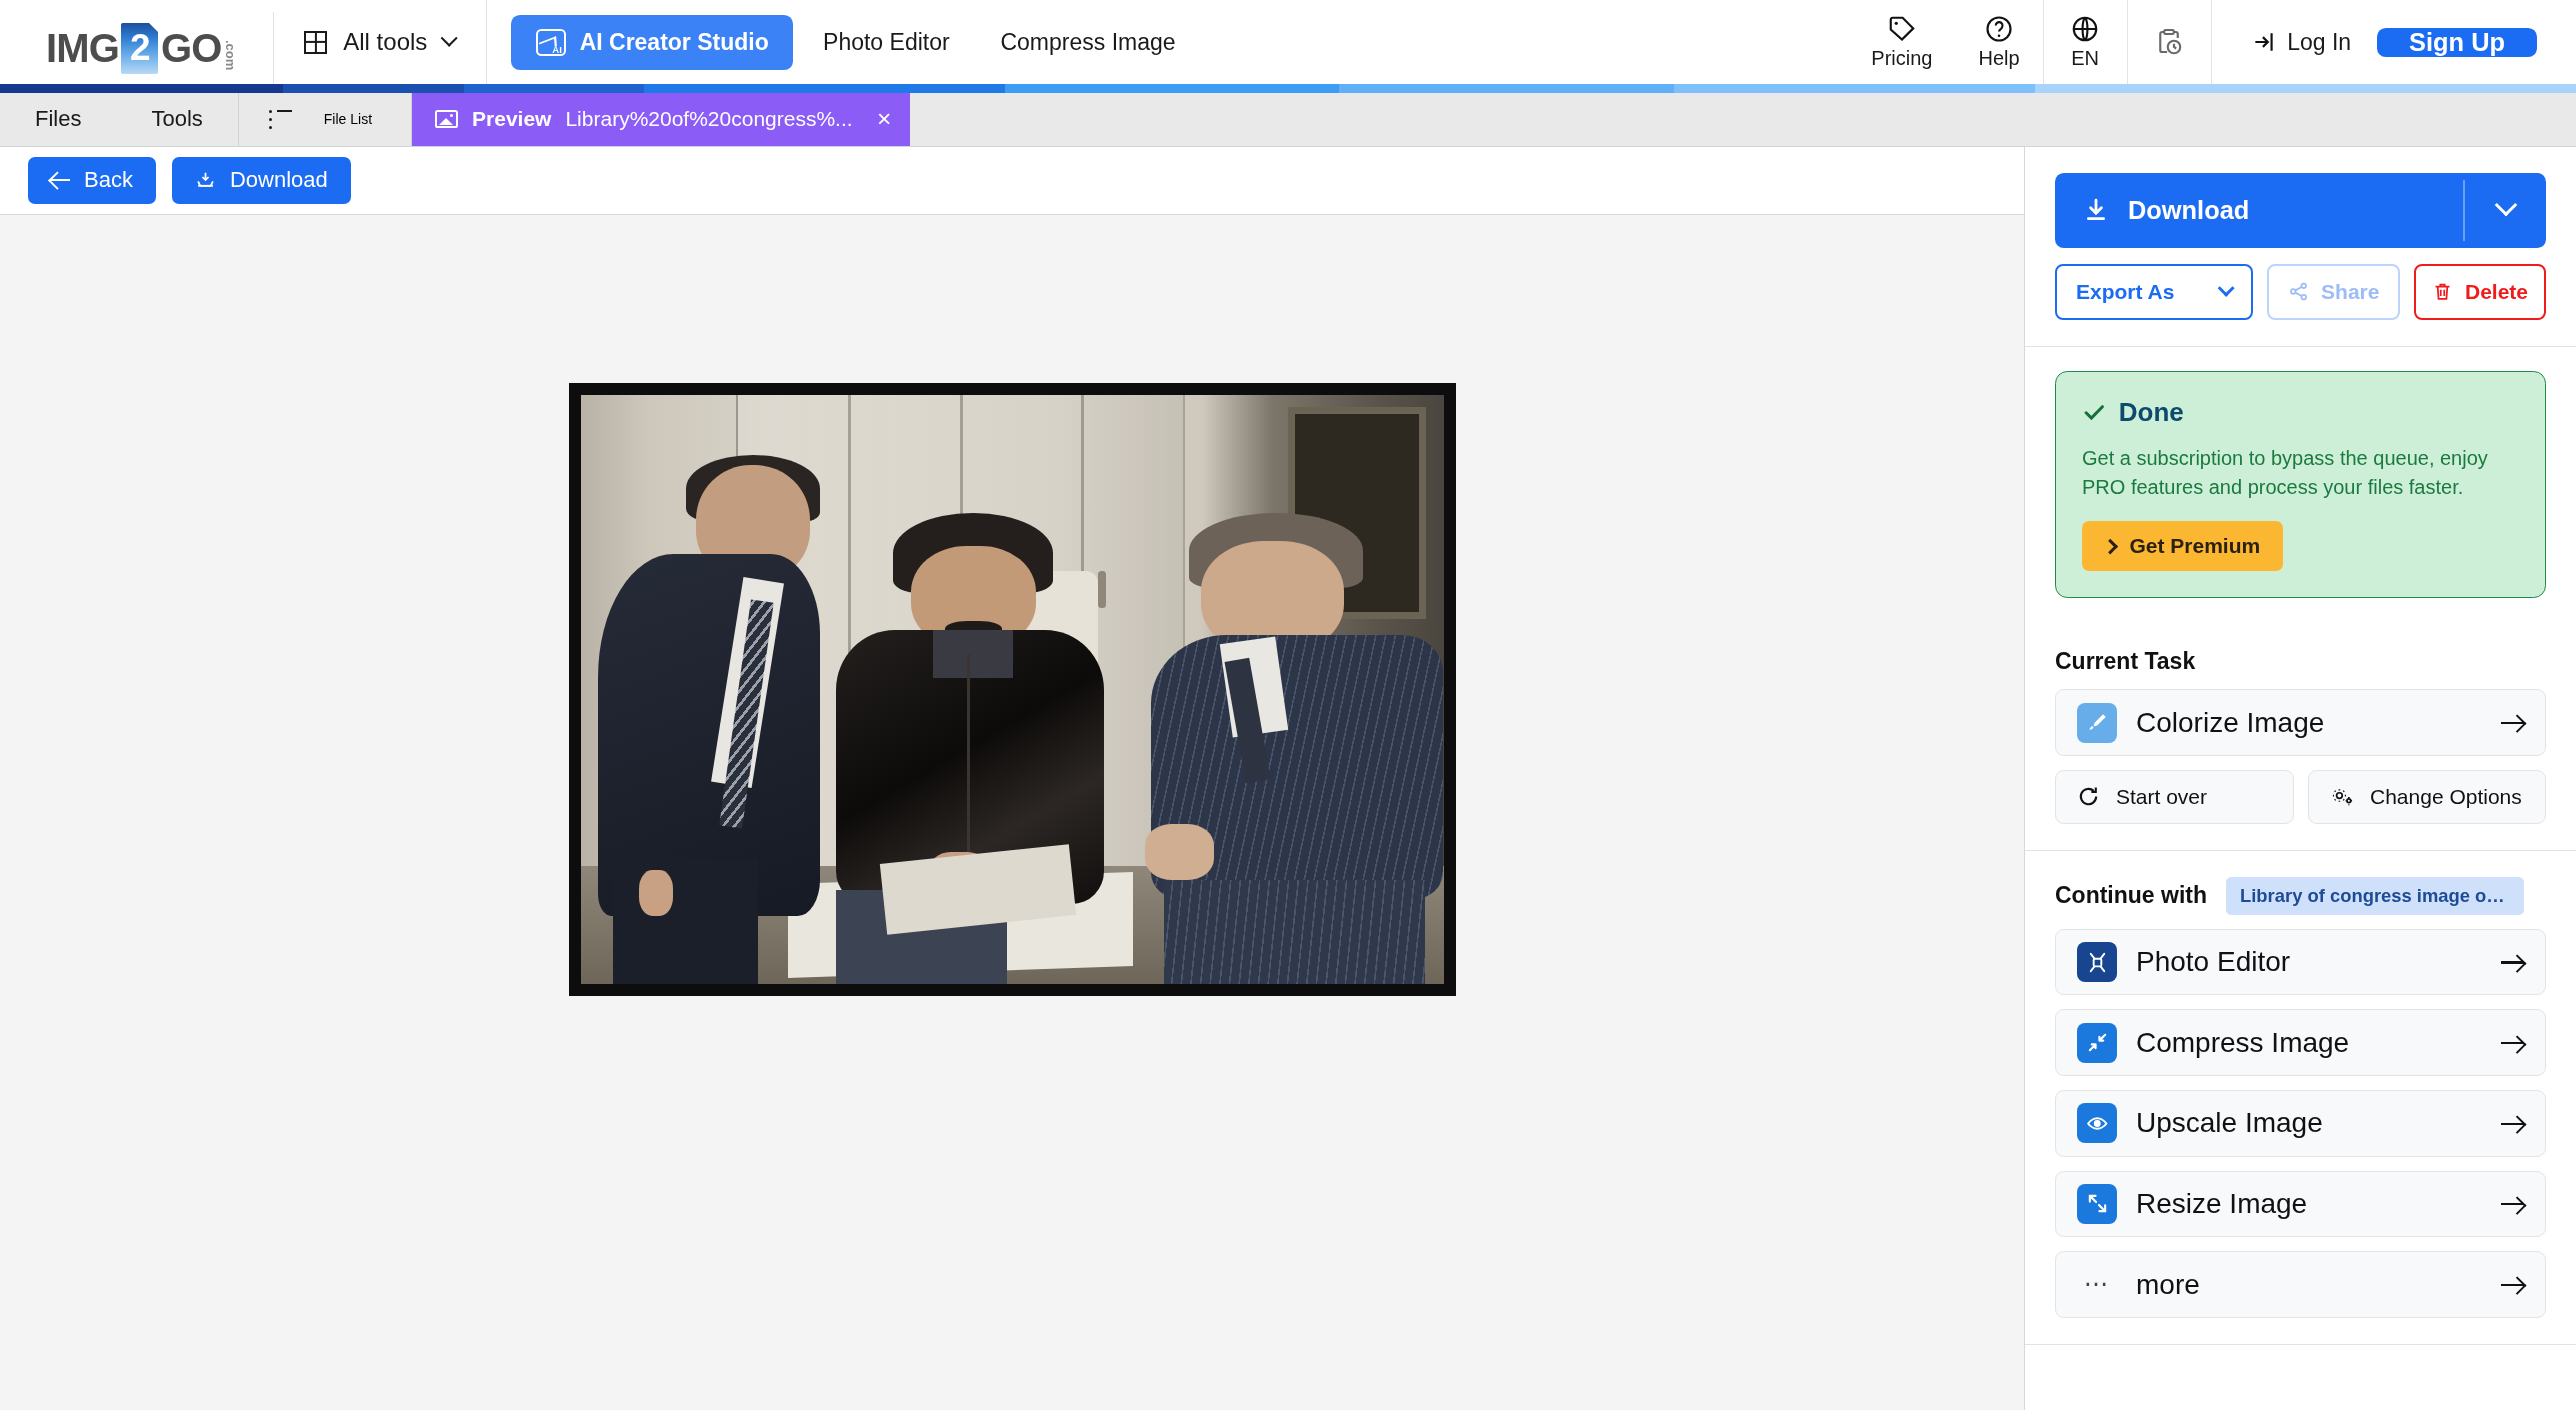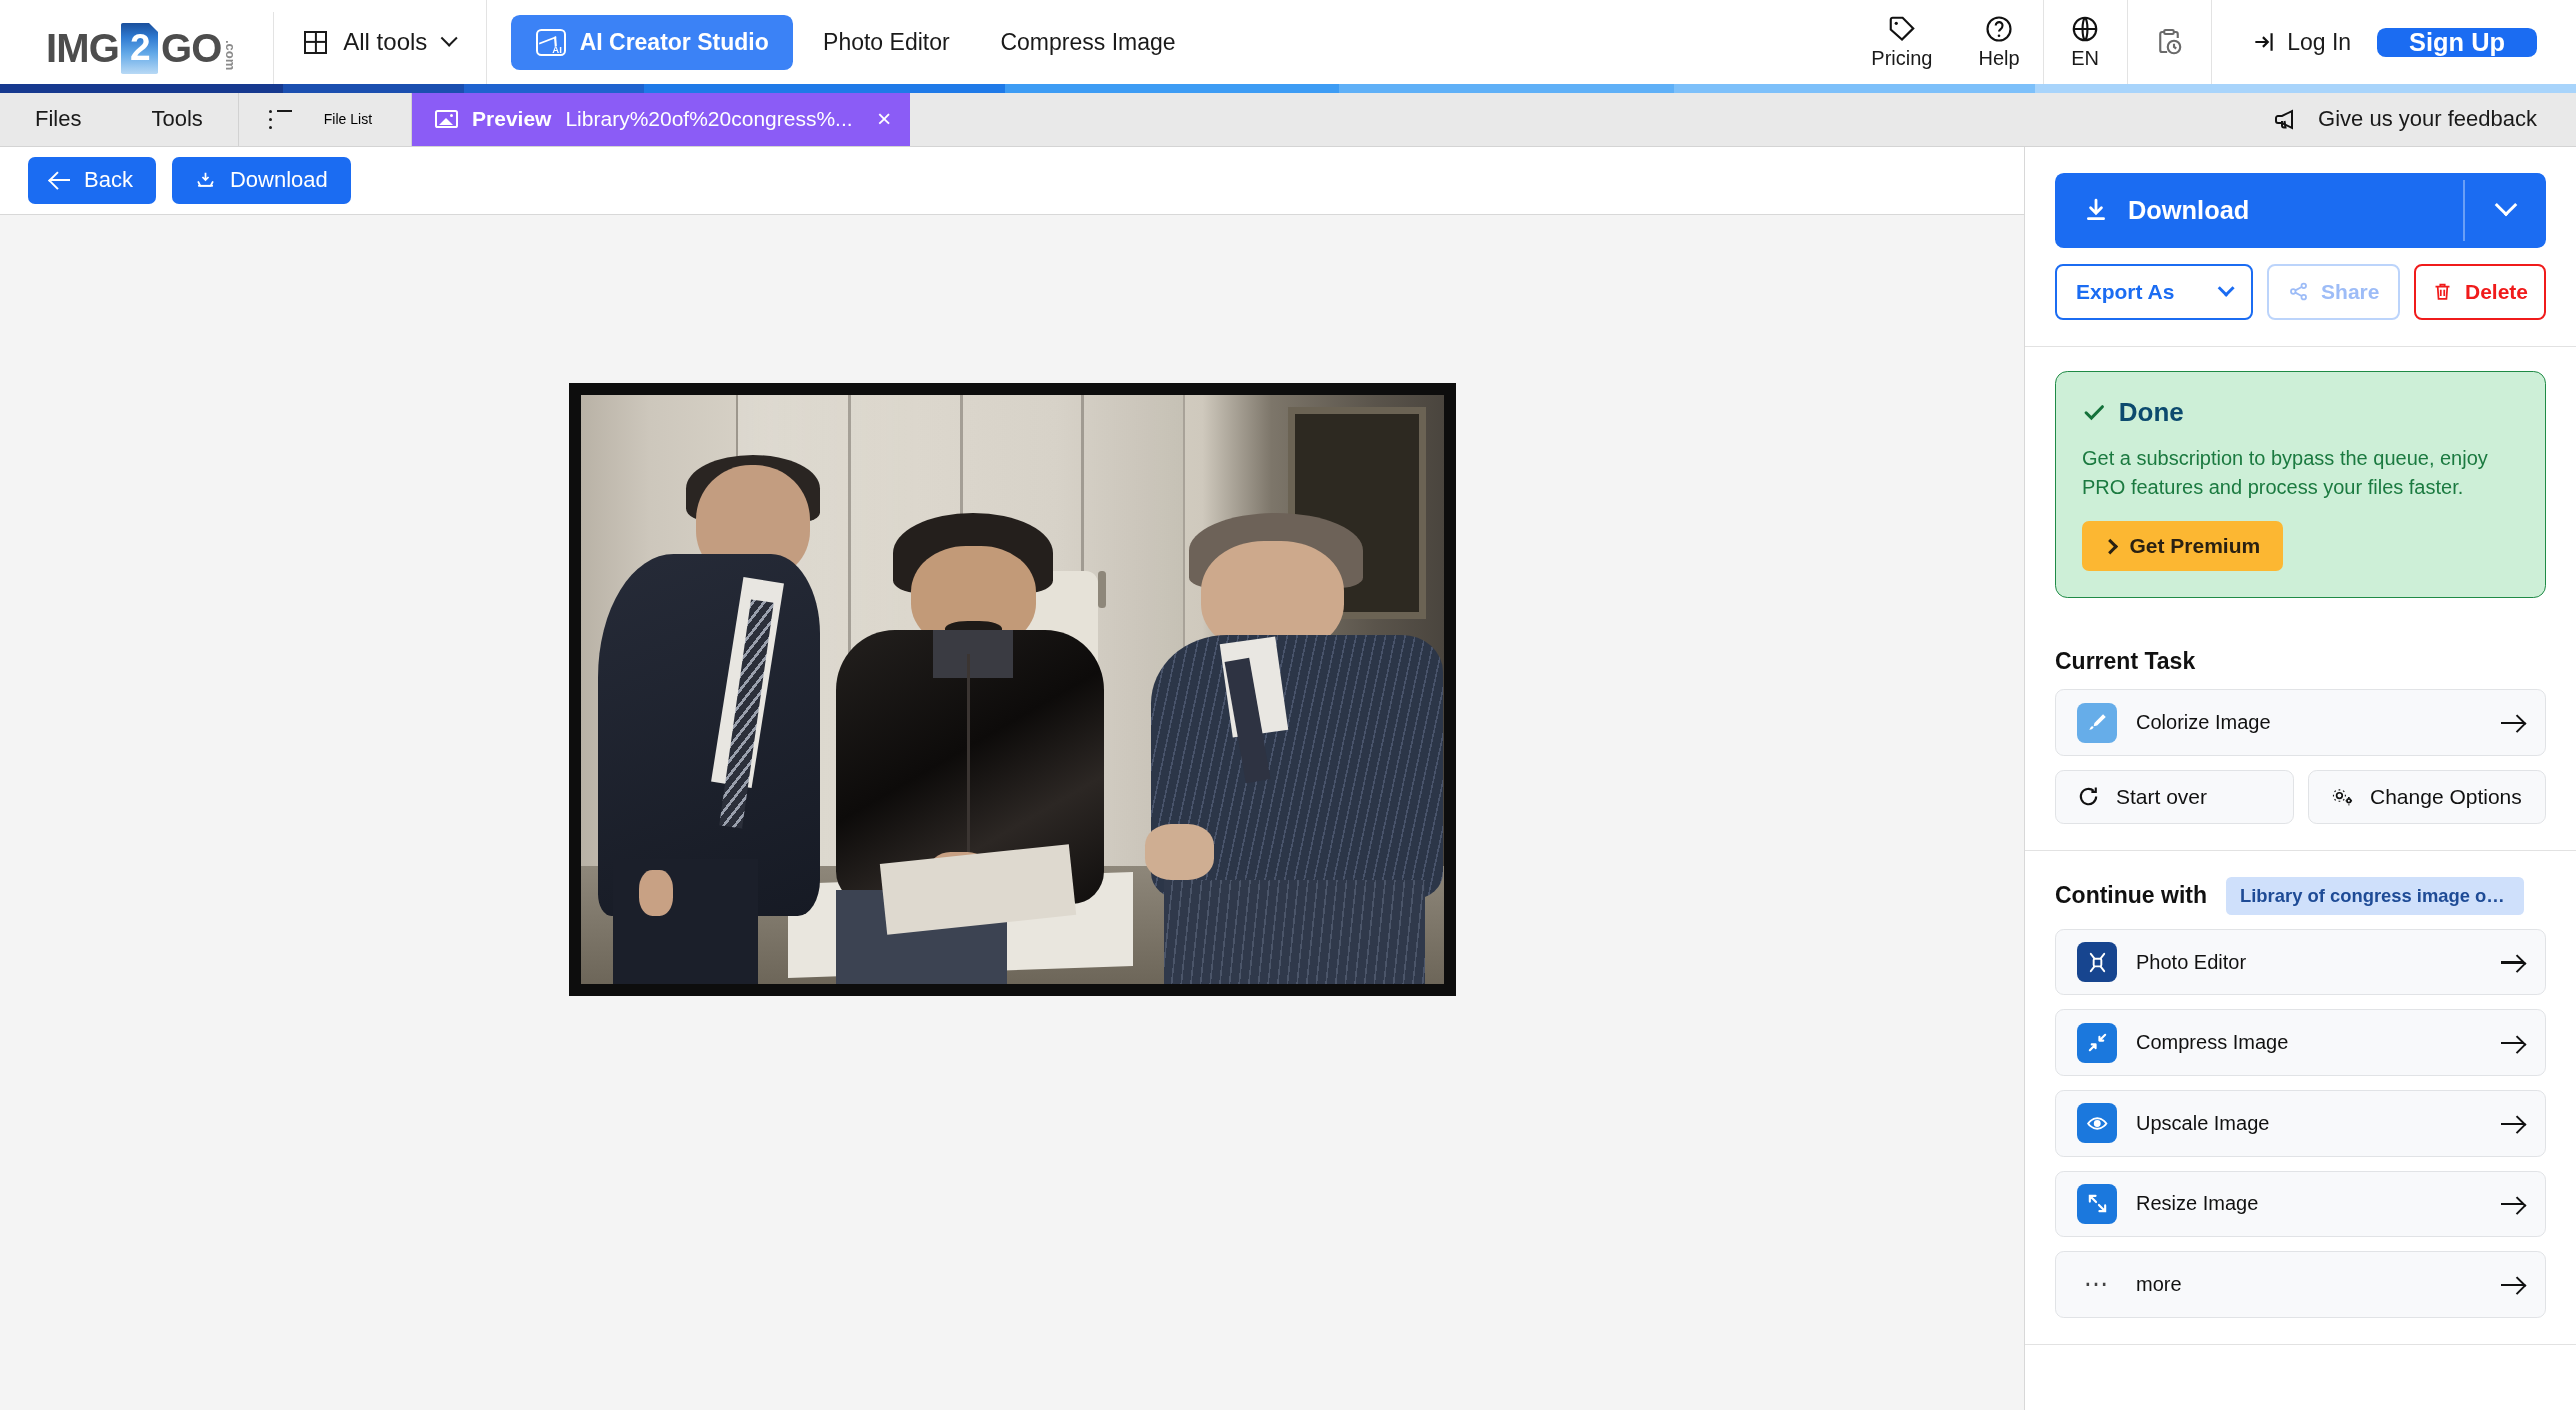--- a/index.html
+++ b/index.html
@@ -250,21 +250,21 @@
     background:#cfe0fb;color:#1e4b96;font-size:18.4px;font-weight:bold;
     padding:8px 14px;border-radius:5.3px;max-width:298px;overflow:hidden;
     white-space:nowrap;text-overflow:ellipsis;
   }
   .tool-row{
     display:flex;align-items:center;gap:19px;
     border:1.3px solid #e1e3e6;border-radius:8.8px;background:#f8f9fb;
     padding: 12.3px 21px; margin-top:14px; cursor:pointer;
   }
   .tool-ic{width:40px;height:40px;border-radius:8px;display:flex;align-items:center;justify-content:center;flex:none;}
-  .tool-lbl{flex:1;font-size:20px;color:#111;}
+  .tool-lbl{flex:1;font-size:28px;color:#111;}
   .arrow-right{display:inline-block;width:23px;height:17.5px;position:relative;flex:none;}
   .arrow-right::before{content:"";position:absolute;left:0;top:8px;width:23px;height:2.2px;background:#111;}
   .arrow-right::after{content:"";position:absolute;right:0.9px;top:3.5px;width:10.5px;height:10.5px;border-top:2.2px solid #111;border-right:2.2px solid #111;transform:rotate(45deg);}
   .sb-sub{display:flex;gap:14px;margin-top:14px;}
   .sub-btn{
     flex:1;display:flex;align-items:center;gap:16px;justify-content:flex-start;
     border:1.3px solid #e1e3e6;border-radius:8.8px;background:#f8f9fb;
     padding:14px 21px;font-size:21px;color:#111;cursor:pointer;
   }
   .dots{font-size:24.5px;letter-spacing:1.8px;color:#444;line-height:.6;}
@@ -369,27 +369,20 @@
         <span></span>
         <span></span>
       </span>
     <span>File List</span>
   </div>
   <div class="tab-active">
     <span class="pic-icon"></span>
     <span class="tb-label">Preview</span>
     <span>Library%20of%20congress%...</span>
     <span class="tab-close">×</span>
-  </div>
-  <div class="feedback">
-    <svg width="26" height="23" viewBox="0 0 26 22" fill="none" stroke="#111" stroke-width="2">
-      <path d="M3 7.5h4l10-5v17l-10-5H3a2 2 0 01-2-2v-3a2 2 0 012-2z"></path>
-        <path d="M7 12.5v4.5a2 2 0 002 2h1.5l-1-6.5"></path>
-    </svg>
-    <span>Give us your feedback</span>
   </div>
 </div>
 
 <div id="body">
 
   <div id="left">
     <div id="toolrow">
       <div class="btn-blue">
         <span class="arrow-left"></span>
         <span>Back</span>

